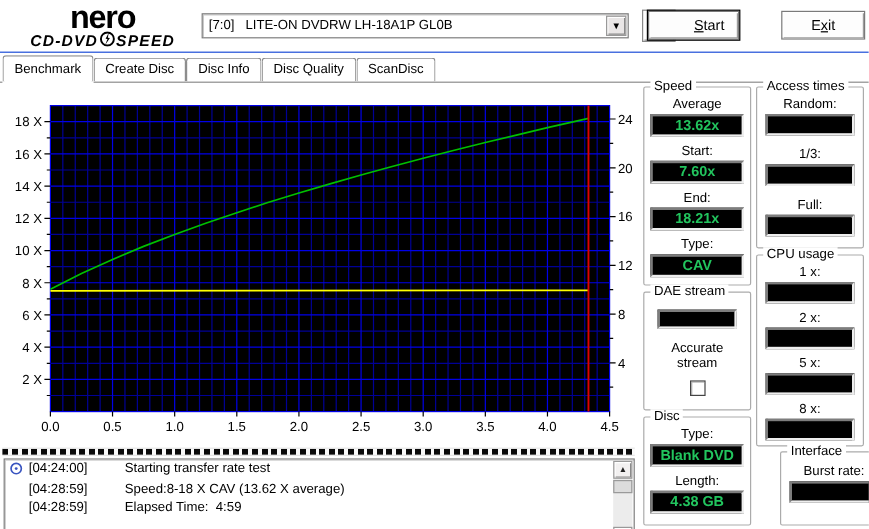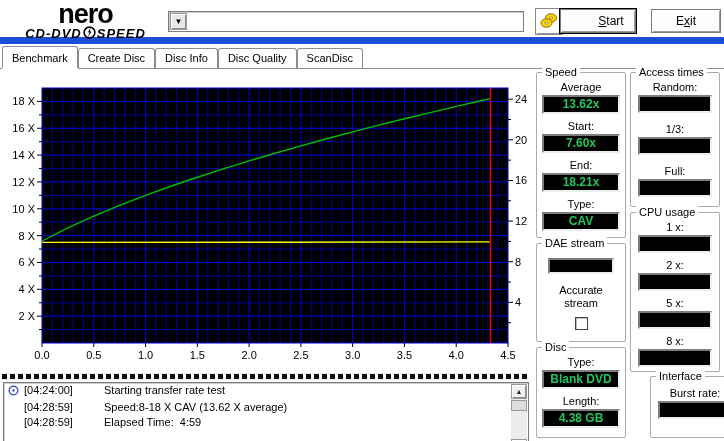--- a/index.html
+++ b/index.html
@@ -2,40 +2,40 @@
 <html><head>
 <meta charset="utf-8">
 <style>
   * { margin:0; padding:0; box-sizing:border-box; }
   html,body { width:724px; height:441px; overflow:hidden; background:#fff;
               font-family:"Liberation Sans", sans-serif; color:#000; }
   .win { position:relative; width:724px; height:441px; background:#fff; }
 
   
   .topbar { position:absolute; left:0; top:0; width:724px; height:44px; background:#fff;
-            border-bottom:7px solid #1d4ed8; box-shadow:0 1px 0 #ffffff; }
+            border-bottom:1px solid #1d4ed8; box-shadow:0 1px 0 #ffffff; }
   .logo { position:absolute; left:8px; top:2px; width:155px; text-align:center; }
   .logo1 { font-size:27px; font-weight:bold; letter-spacing:-1px; line-height:24px; }
   .logo2 { font-size:13px; font-weight:bold; font-style:italic; letter-spacing:1px; line-height:14px;
            display:flex; align-items:center; justify-content:center; gap:1px; }
   .combo { position:absolute; left:168px; top:11px; width:356px; height:21px; background:#fff;
            border:1px solid #7d7d7d; box-shadow:inset 1px 1px 0 #c9c9c9; display:flex; }
   .combo-text { flex:1; font-size:11px; line-height:19px; padding-left:5px; white-space:pre;
                 overflow:hidden; }
   .combo-btn { width:17px; height:17px; margin:1px; background:#e9e6e6; border:1px solid #999;
                box-shadow:inset 1px 1px 0 #fff, inset -1px -1px 0 #8a8a8a;
                font-size:8px; line-height:15px; text-align:center; color:#000; }
   .iconbtn { position:absolute; left:535px; top:8px; width:28px; height:27px; background:#fdfdfd;
              border:1px solid #888; box-shadow:inset 1px 1px 0 #fff, inset -1px -1px 0 #9c9c9c;
              display:flex; align-items:center; justify-content:center; }
   .btn { position:absolute; top:9px; height:24px; background:#fdfdfd; border:1px solid #7a7a7a;
          box-shadow:inset 1px 1px 0 #fff, inset -1px -1px 0 #9c9c9c;
          font-size:12px; font-family:"Liberation Sans",sans-serif; text-align:center; }
   .btn.default { outline:1.5px solid #000; }
-  .btn-start { left:560px; width:76px;padding-left:26px; }
+  .btn-start { left:540px; width:76px;padding-left:26px; }
   .btn-exit  { left:651px; width:70px; }
 
   
   .tabs { position:absolute; left:2px; top:46px; height:22px; display:flex; align-items:flex-end; }
   .tab { height:20px; padding:0 9px; font-size:11px; line-height:19px; background:#fff;
          border:1px solid #8d8d8d; border-bottom:none; border-radius:3px 3px 0 0; margin-right:0; }
   .tab.active { height:22px; line-height:22px; font-size:11px; z-index:3; position:relative;
                 box-shadow:0 2px 0 #fff; }
   .content { position:absolute; left:0; top:68px; width:724px; height:373px;
              border-top:1px solid #8d8d8d; background:#fff; }
@@ -89,20 +89,21 @@
       <div class="logo2">
         <span>CD-DVD</span>
         <span><svg width="13" height="13" viewBox="0 0 13 13">
               <circle cx="6.5" cy="6.5" r="5.4" fill="#fff" stroke="#000" stroke-width="1.6"></circle>
               <path d="M7.6 1.2 L5 6.2 L6.6 6.4 L4.6 11.6 L8.6 5.6 L6.9 5.4 Z" fill="#000"></path>
             </svg></span>
         <span>SPEED</span>
       </div>
     </div>
     <div class="combo">
+      <span class="combo-text">[7:0]   LITE-ON DVDRW LH-18A1P GL0B</span>
       <span class="combo-btn">▼</span>
     </div>
     <button class="iconbtn">
       <span><svg width="18" height="17" viewBox="0 0 18 17">
             <ellipse cx="11" cy="6" rx="5.5" ry="4.2" fill="#ffd400" stroke="#8a6d00" stroke-width="1"></ellipse>
             <ellipse cx="11" cy="6" rx="1.6" ry="1.2" fill="#fff" stroke="#8a6d00" stroke-width="0.8"></ellipse>
             <ellipse cx="6.5" cy="11" rx="5.5" ry="4.2" fill="#ffd400" stroke="#8a6d00" stroke-width="1"></ellipse>
             <ellipse cx="6.5" cy="11" rx="1.6" ry="1.2" fill="#fff" stroke="#8a6d00" stroke-width="0.8"></ellipse>
           </svg></span>
     </button>

